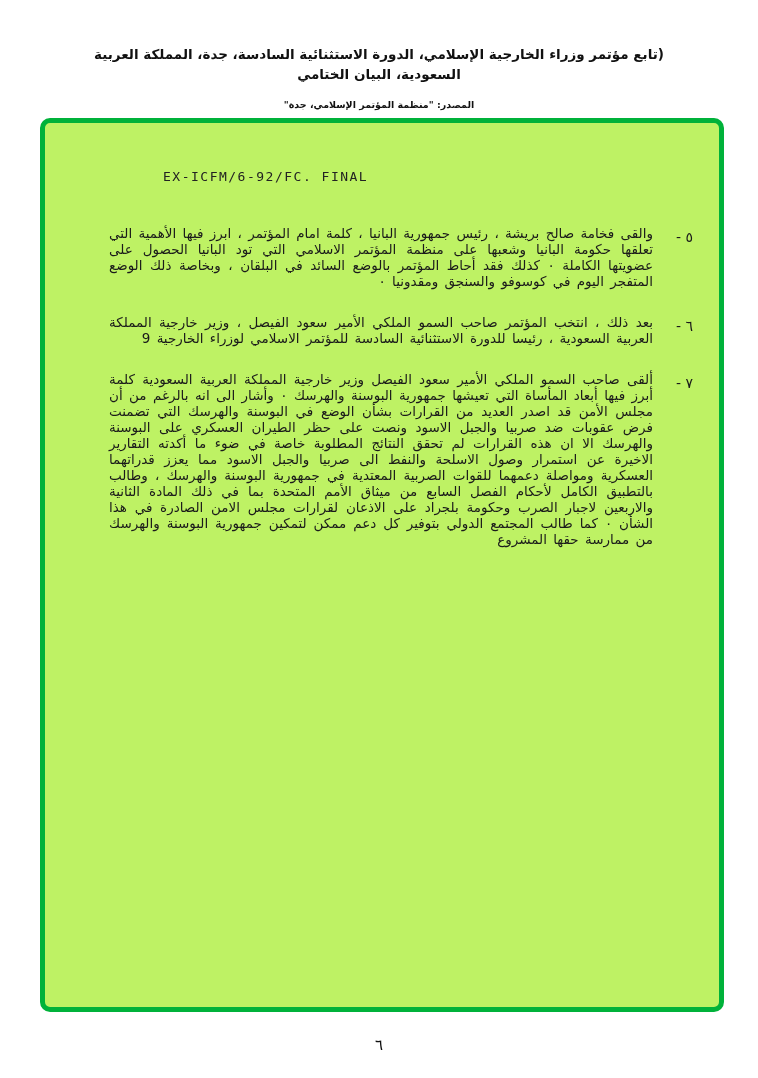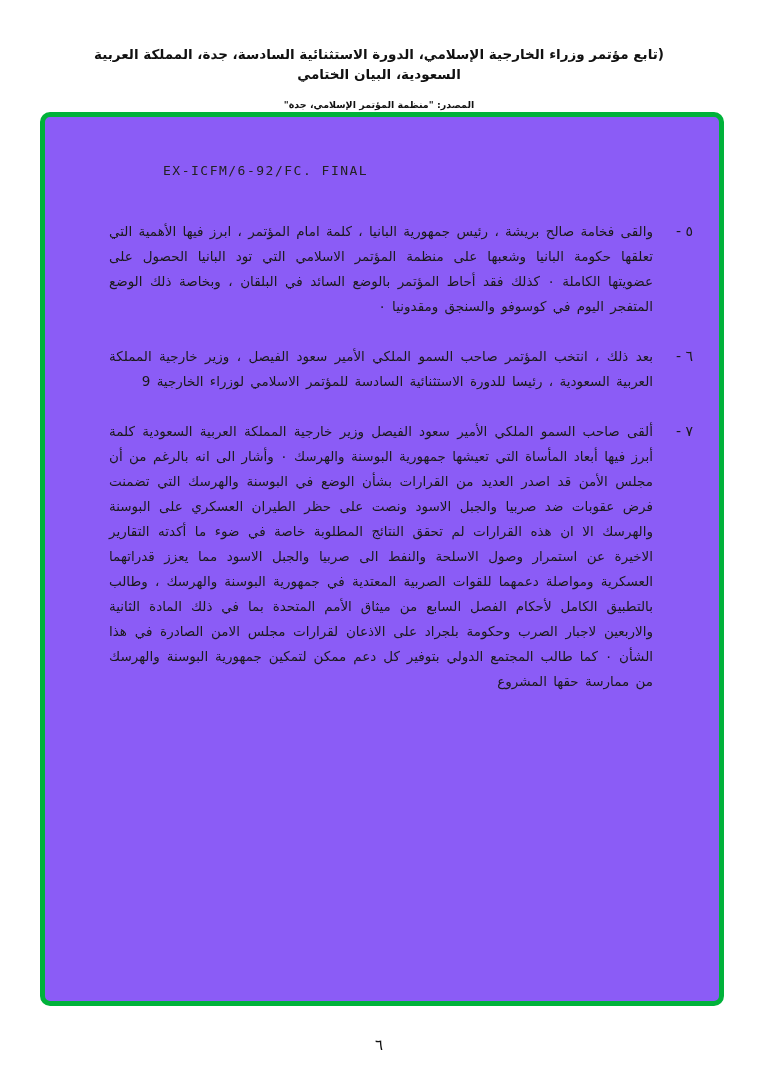--- a/index.html
+++ b/index.html
@@ -30,26 +30,26 @@
   }
   .header-source {
     margin-top: 15px;
     font-size: 9.5px;
     font-weight: bold;
     color: #111;
   }
   .doc-frame {
     position: absolute;
     left: 40px;
-    top: 112px;
+    top: 118px;
     width: 684px;
     height: 894px;
     border: 5px solid #00b23a;
     border-radius: 10px;
-    background: #8b5cf6;
+    background: #bef264;
   }
   .doc-ref {
     position: absolute;
     left: 118px;
     top: 46px;
     font-family: "DejaVu Sans Mono", monospace;
     font-size: 13px;
     letter-spacing: 1.5px;
     color: #222;
     white-space: nowrap;
@@ -72,21 +72,21 @@
     font-size: 14px;
     line-height: 25px;
     color: #1a1a1a;
     white-space: nowrap;
   }
   .para-text {
     flex: 1;
     direction: rtl;
     text-align: justify;
     font-size: 13.5px;
-    line-height: 25px;
+    line-height: 16px;
     color: #1a1a1a;
     word-spacing: 2px;
   }
   .footer-page {
     position: absolute;
     top: 1036px;
     left: 0;
     right: 0;
     text-align: center;
     font-size: 15px;

